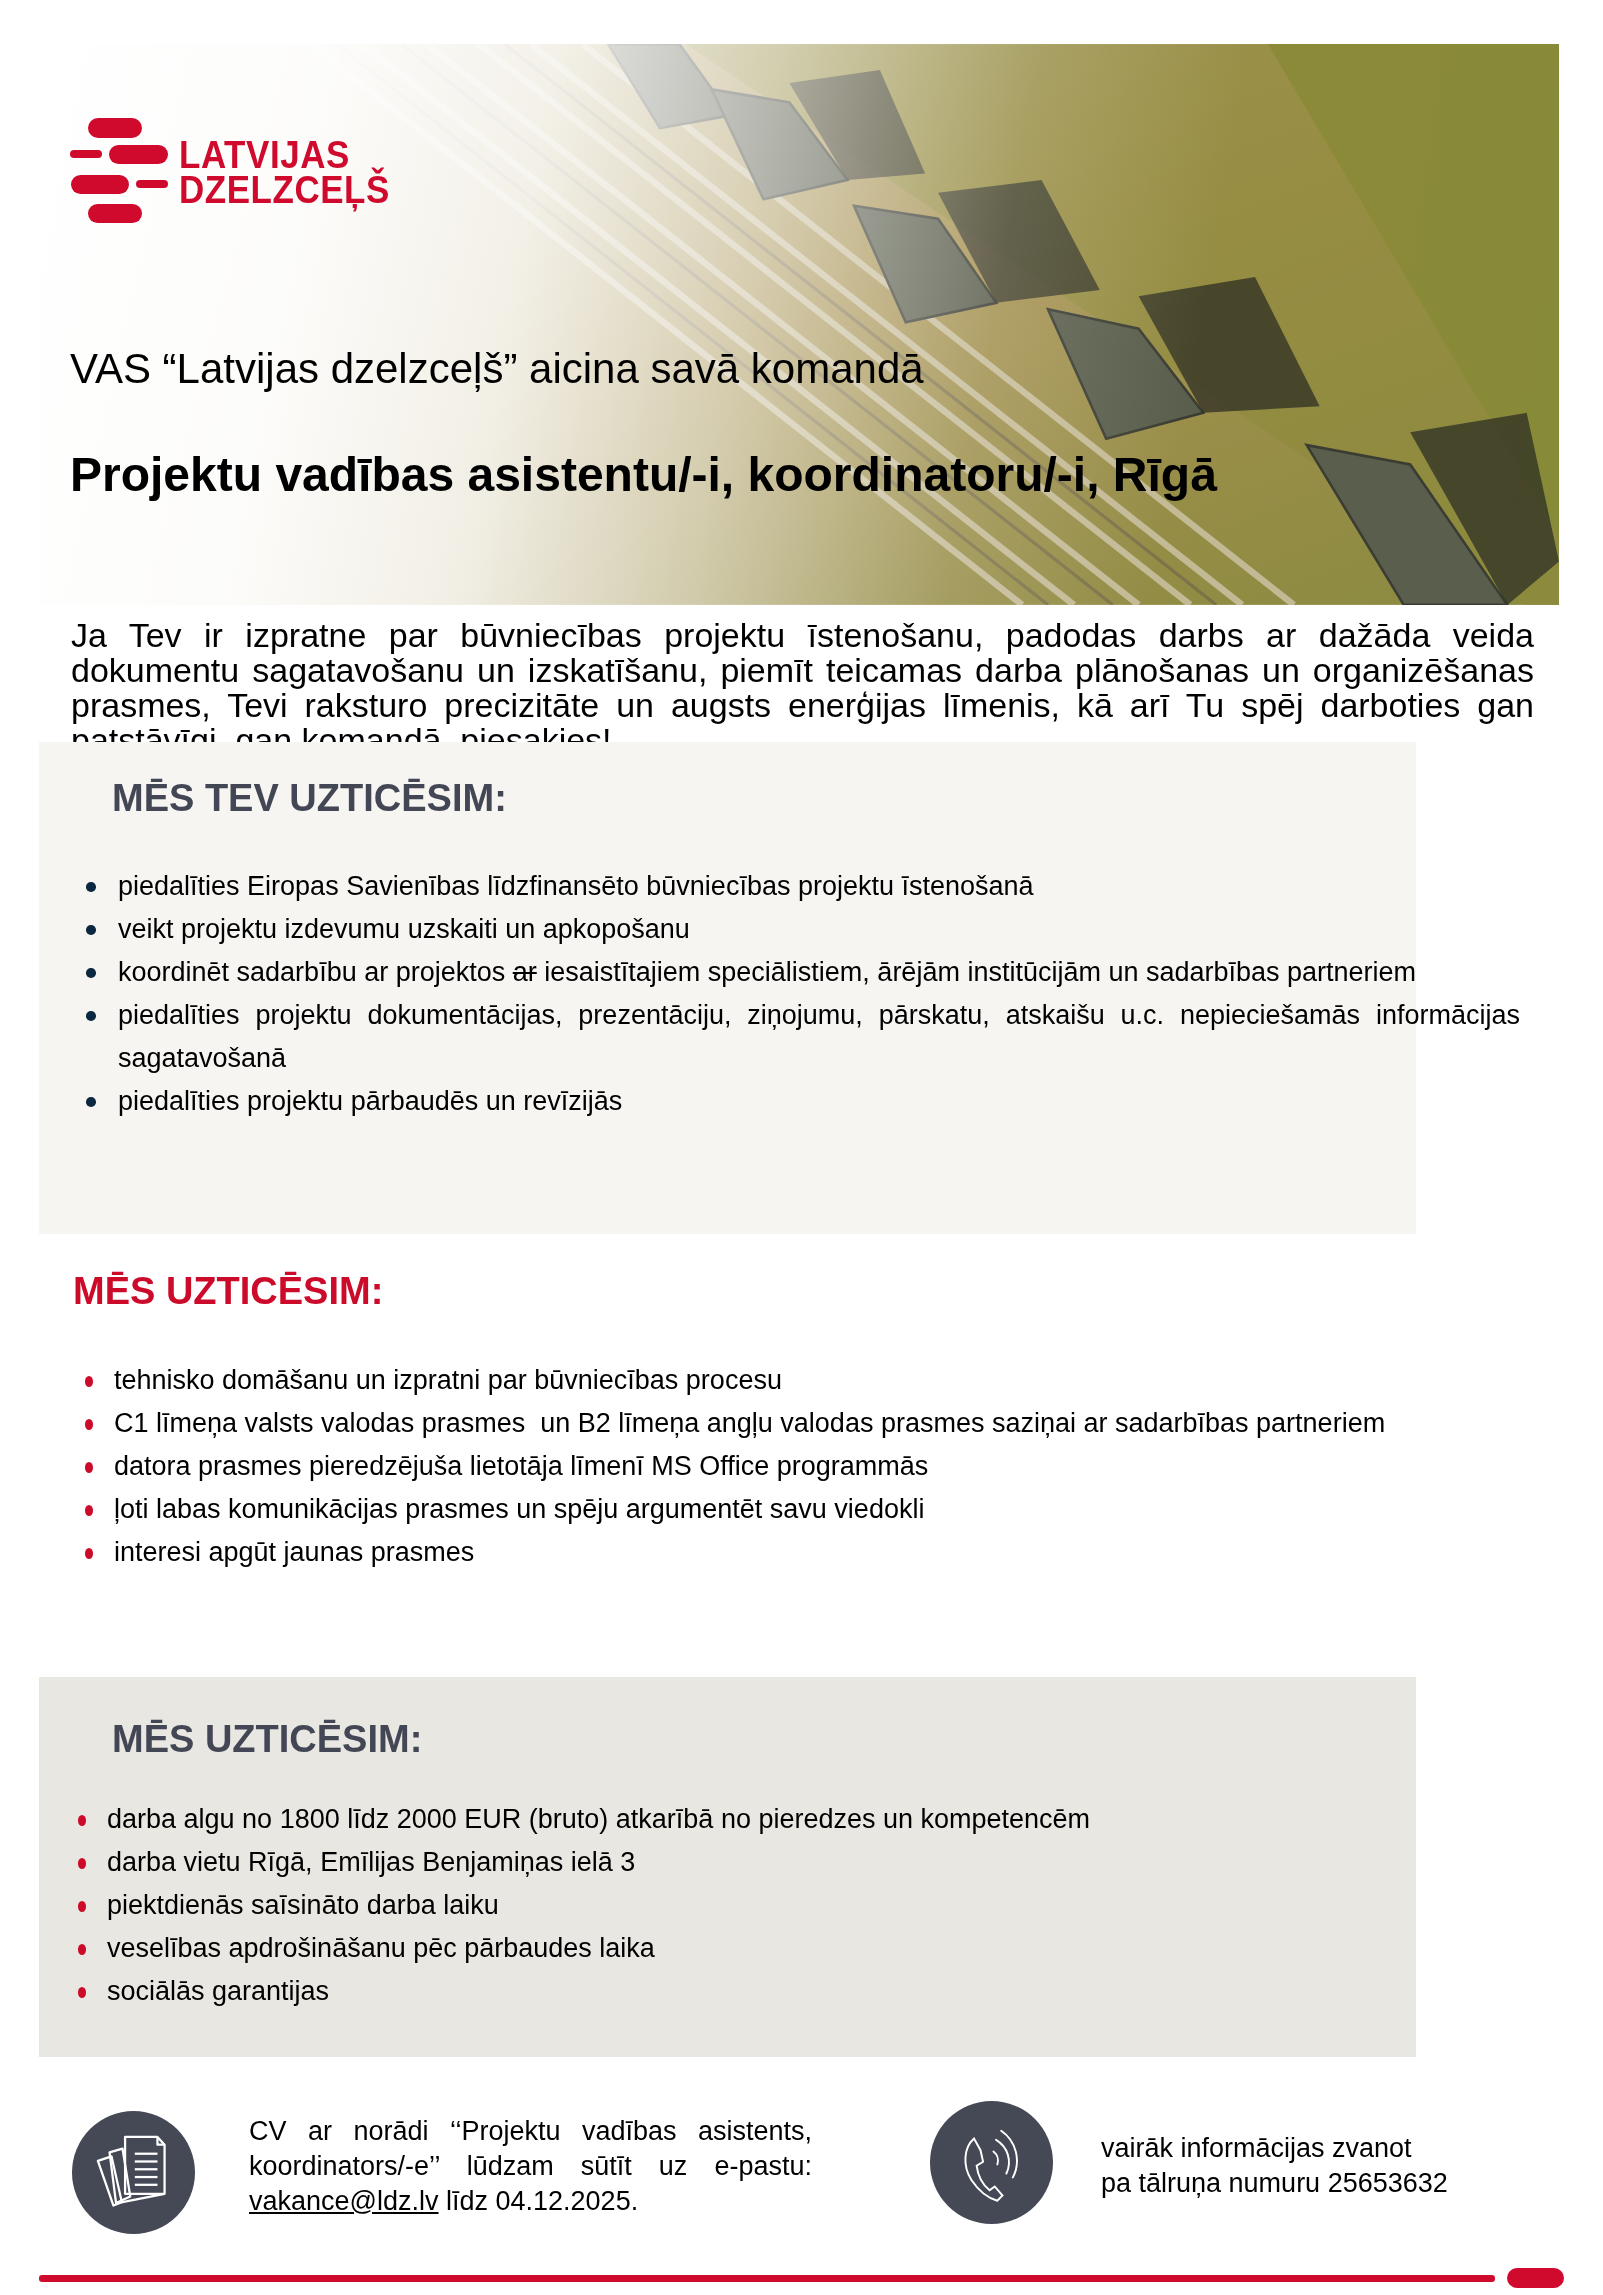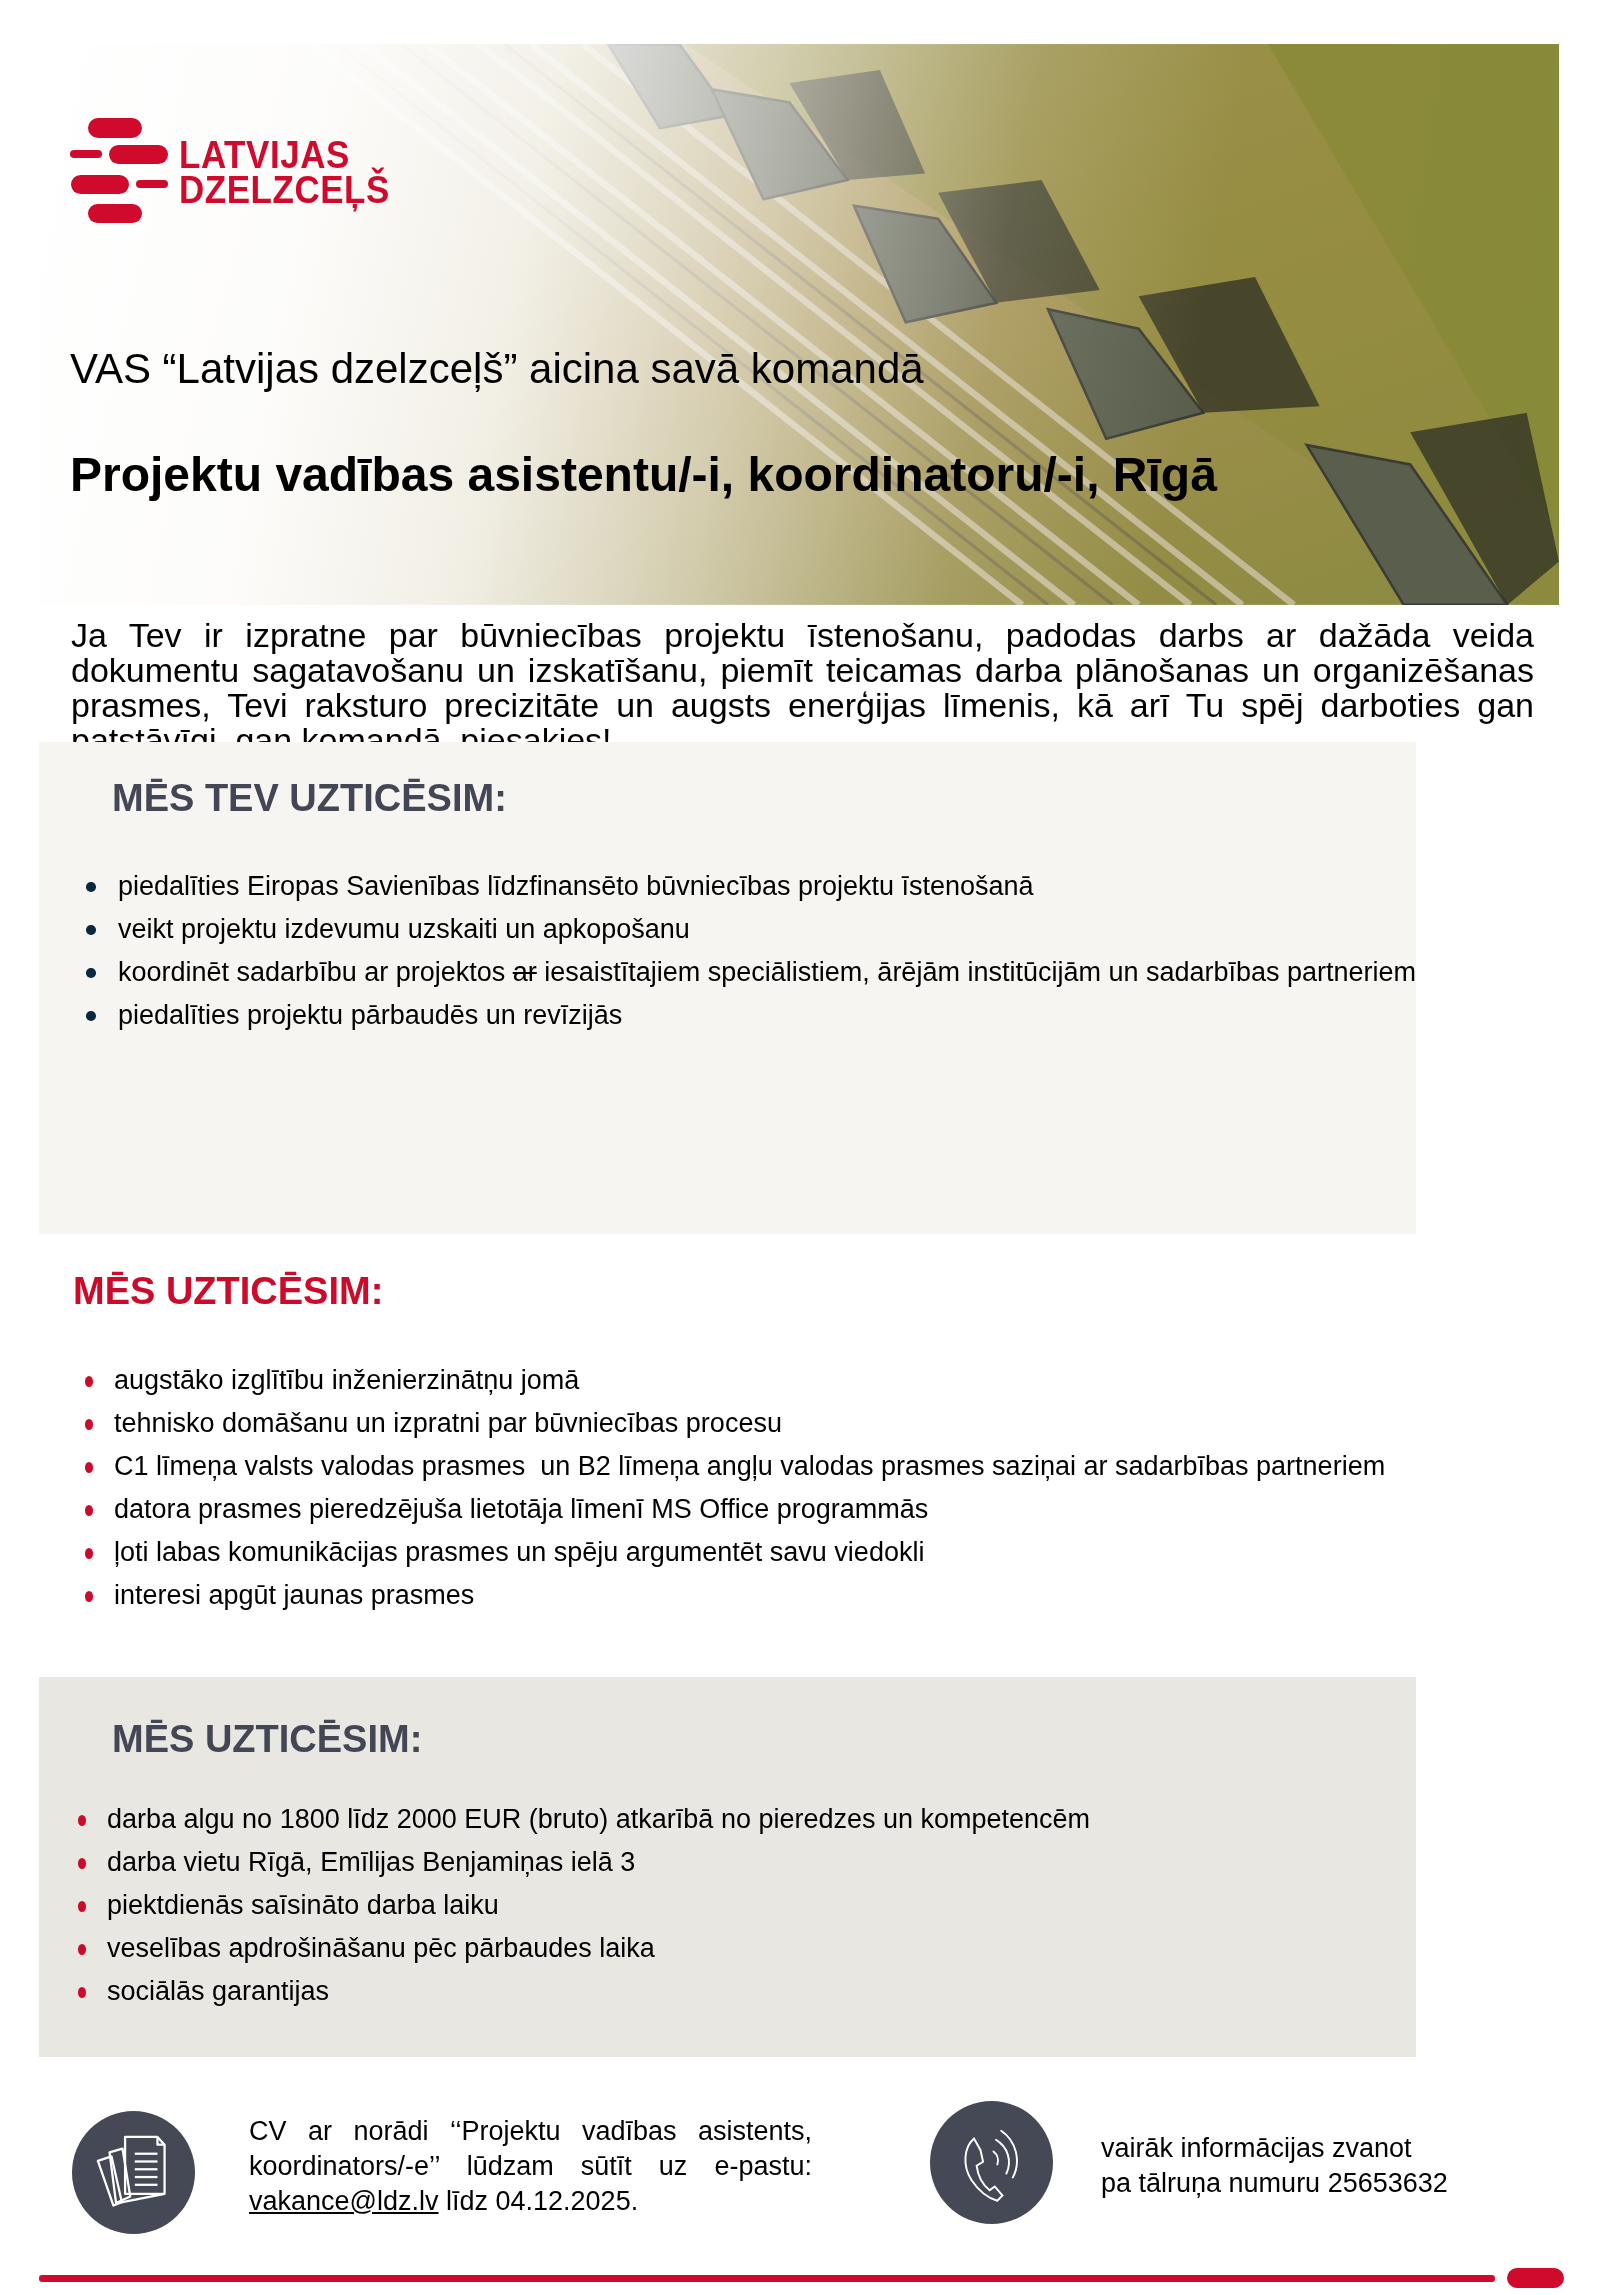--- a/index.html
+++ b/index.html
@@ -137,30 +137,30 @@
   <li>
       <span class="bullet"></span>
       <span class="txt">veikt projektu izdevumu uzskaiti un apkopošanu</span>
     </li>
   <li>
       <span class="bullet"></span>
       <span class="txt" style="text-align:justify;"><span>koordinēt sadarbību ar projektos </span><span class="strike">ar</span><span> iesaistītajiem speciālistiem, ārējām institūcijām un sadarbības partneriem</span></span>
     </li>
   <li>
       <span class="bullet"></span>
+      <span class="txt">piedalīties projektu dokumentācijas, prezentāciju, ziņojumu, pārskatu, atskaišu u.c. nepieciešamās informācijas sagatavošanā</span>
+    </li>
+  <li>
+      <span class="bullet"></span>
       <span class="txt">piedalīties projektu pārbaudēs un revīzijās</span>
     </li>
 </ul>
 
 <div class="sec-heading h-red" style="top:1269px;">MĒS UZTICĒSIM:</div>
 <ul class="list list2">
-  <li>
-      <span class="bullet"></span>
-      <span class="txt">augstāko izglītību inženierzinātņu jomā</span>
-    </li>
   <li>
       <span class="bullet"></span>
       <span class="txt">tehnisko domāšanu un izpratni par būvniecības procesu</span>
     </li>
   <li>
       <span class="bullet"></span>
       <span class="txt" style="white-space:pre;">C1 līmeņa valsts valodas prasmes  un B2 līmeņa angļu valodas prasmes saziņai ar sadarbības partneriem</span>
     </li>
   <li>
       <span class="bullet"></span>

